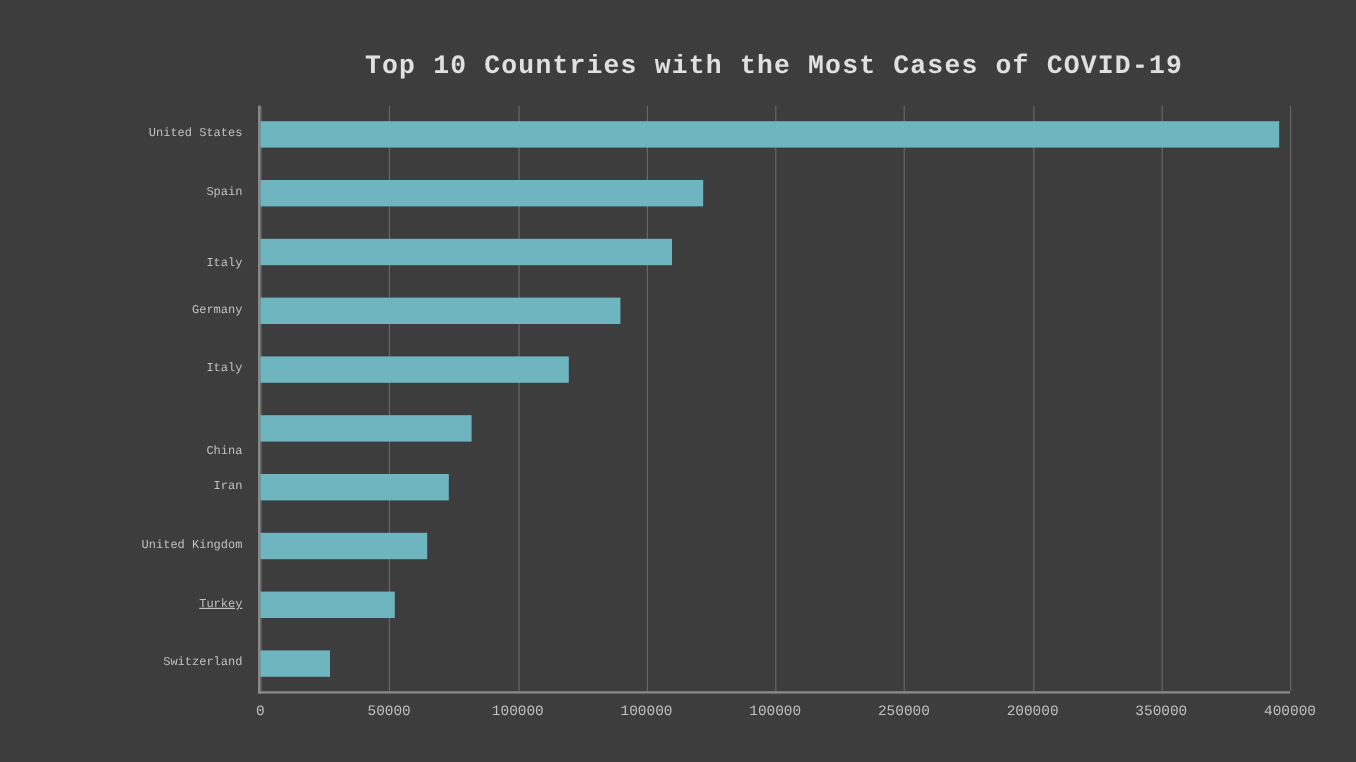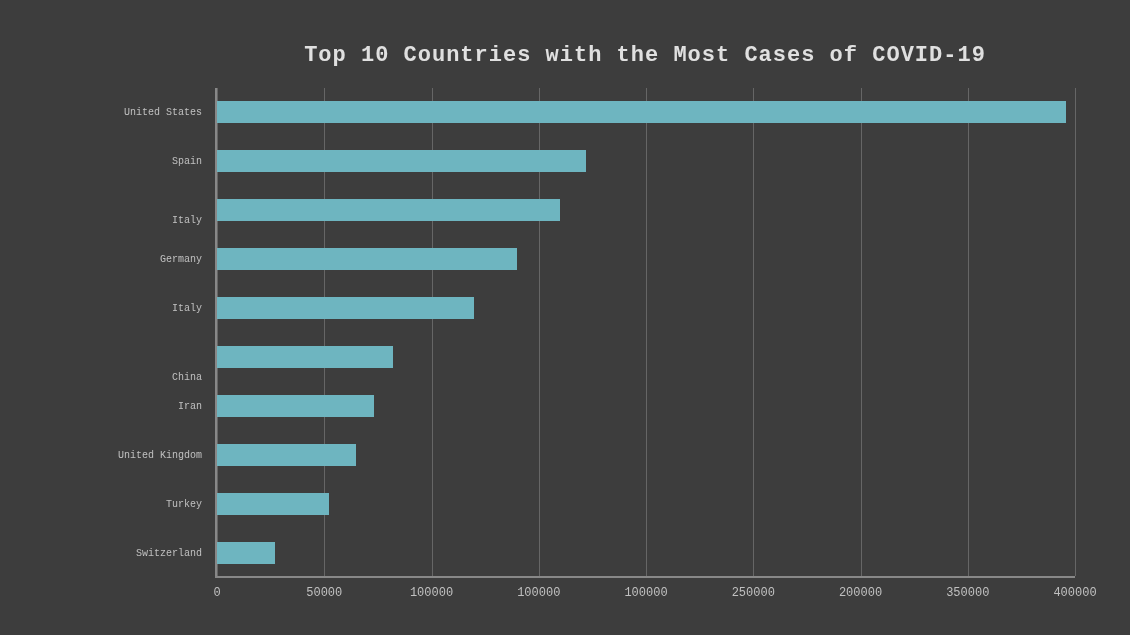--- a/index.html
+++ b/index.html
@@ -129,21 +129,21 @@
       </div>
     <div class="y-labels">
         <div class="y-label" style="top: 24.5px;">United States</div>
         <div class="y-label" style="top: 73.5px;">Spain</div>
         <div class="y-label" style="top: 132px;">Italy</div>
         <div class="y-label" style="top: 171.5px; text-align: right;">Germany</div>
         <div class="y-label" style="top: 220.5px;">Italy</div>
         <div class="y-label" style="top: 269.5px; margin-top: 20px;">China</div>
         <div class="y-label" style="top: 318.5px;">Iran</div>
         <div class="y-label" style="top: 367.5px;">United Kingdom</div>
-        <div class="y-label" style="top: 416.5px;">Turkey</div>
+        <div class="y-label" style="top: 416.5px; text-decoration: underline;">Turkey</div>
         <div class="y-label" style="top: 465.5px; font-family: Liberation Mono, monospace;">Switzerland</div>
       </div>
     <div class="x-axis-labels">
         <div class="x-label" style="left: 0%;">0</div>
         <div class="x-label" style="left: 12.5%;">50000</div>
         <div class="x-label" style="left: 25%;">100000</div>
         <div class="x-label" style="left: 37.5%;">100000</div>
         <div class="x-label" style="left: 50%;">100000</div>
         <div class="x-label" style="left: 62.5%;">250000</div>
         <div class="x-label" style="left: 75%;">200000</div>

